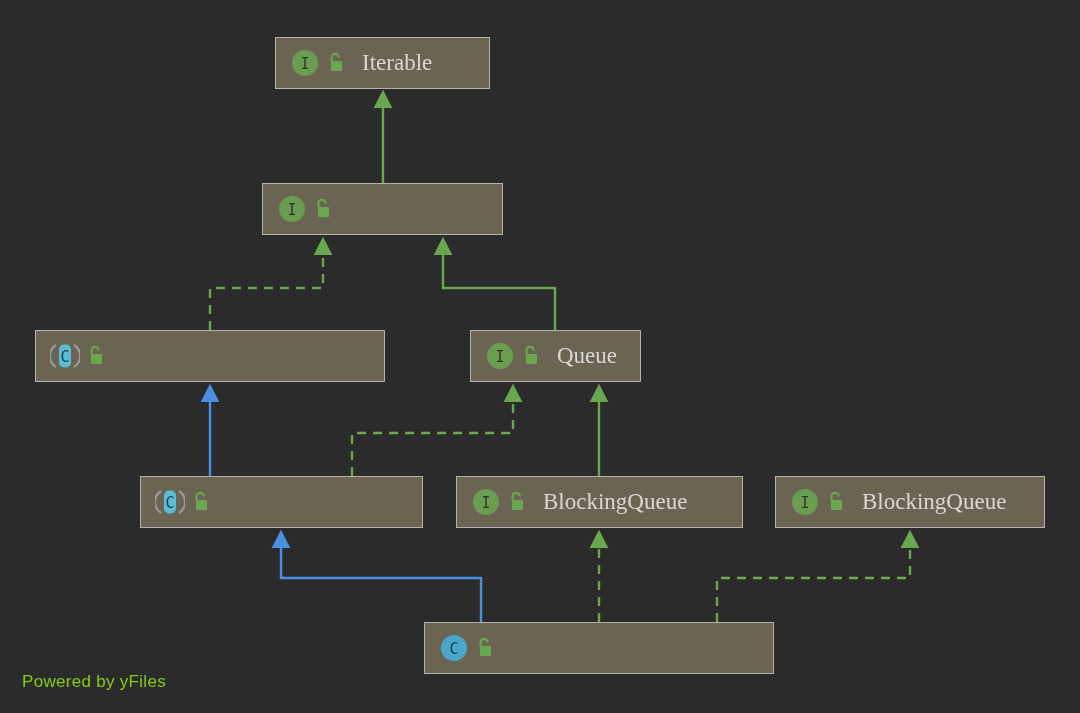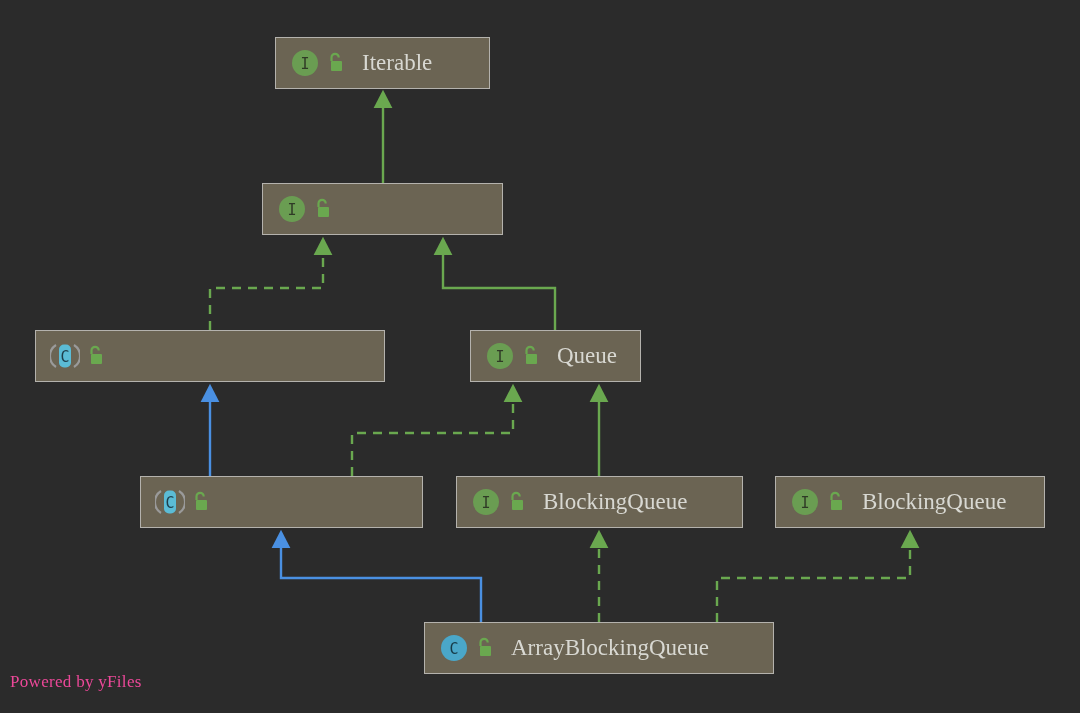--- a/index.html
+++ b/index.html
@@ -56,25 +56,25 @@
   .node-label {
     color: #d8d8d2;
     font-size: 23px;
     letter-spacing: 0px;
     white-space: nowrap;
     margin-left: 16px;
     font-family: Liberation Serif, serif;
   }
   #watermark {
     position: absolute;
-    left: 10px;
+    left: 22px;
     top: 672px;
-    color: #ec4899;
+    color: #84cc16;
     font-size: 17px;
-    font-family: Liberation Serif, serif;
+    font-family: Liberation Sans, sans-serif;
     letter-spacing: 0.3px;
     z-index: 8;
   }
 </style>
 </head>
 <body>
 
 <div id="diagram-root">
 
   <svg id="edge-layer" viewBox="0 0 1080 713" width="1080" height="713">
@@ -202,16 +202,15 @@
       <span class="node-icons">
         <svg class="type-icon" viewBox="0 0 30 30">
           <circle cx="15" cy="15" r="13" fill="#4aa7c9"></circle>
           <text x="15" y="21" text-anchor="middle" font-family="DejaVu Sans Mono, monospace" font-size="15" fill="#173a47">C</text>
         </svg>
         <svg class="lock-icon" viewBox="0 0 20 22">
           <path d="M5.5,9 L5.5,5.4 A3.6,3.6 0 0 1 12.7,5.4" fill="none" stroke="#6aa84f" stroke-width="2.2"></path>
           <rect x="5" y="9" width="11" height="10" rx="1" fill="#6aa84f"></rect>
         </svg>
       </span>
-      <span class="node-label">ArrayBlockingQueue</span>
     </div>
     <div id="watermark">Powered by yFiles</div>
 </div>
 
 </body></html>

